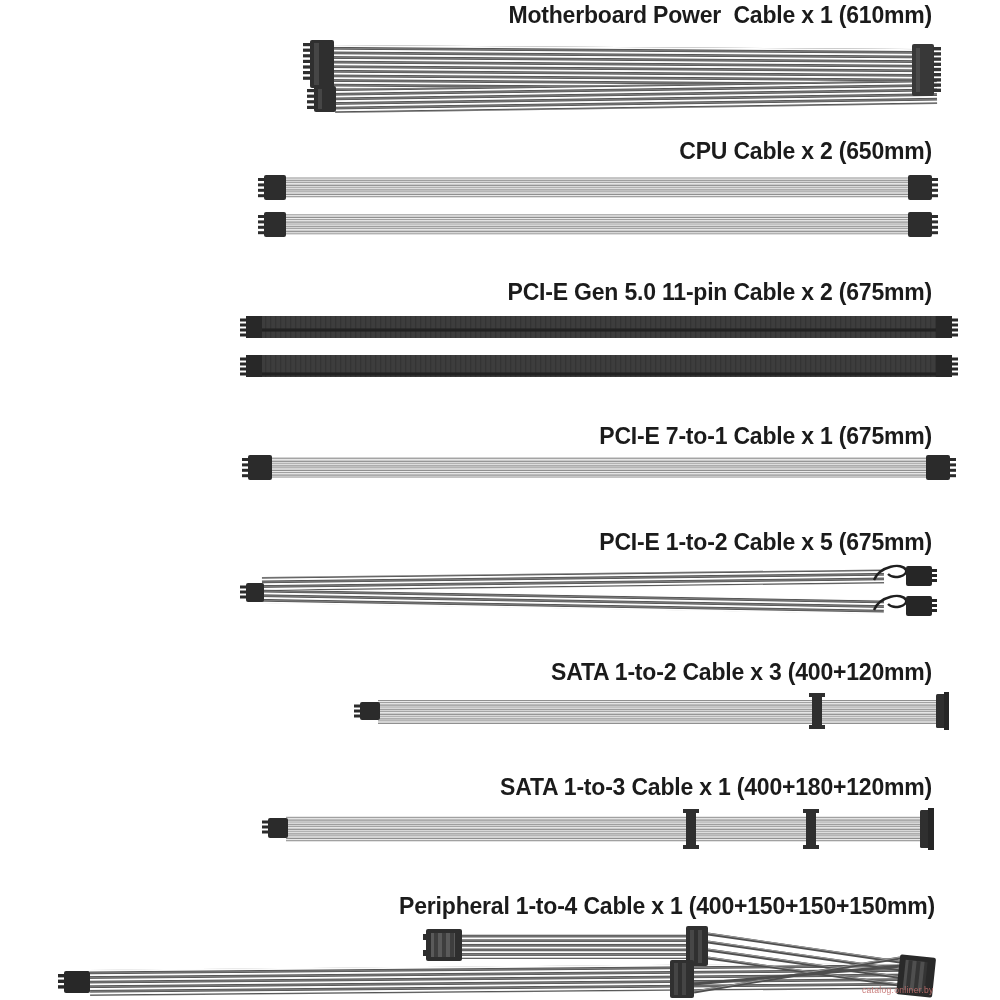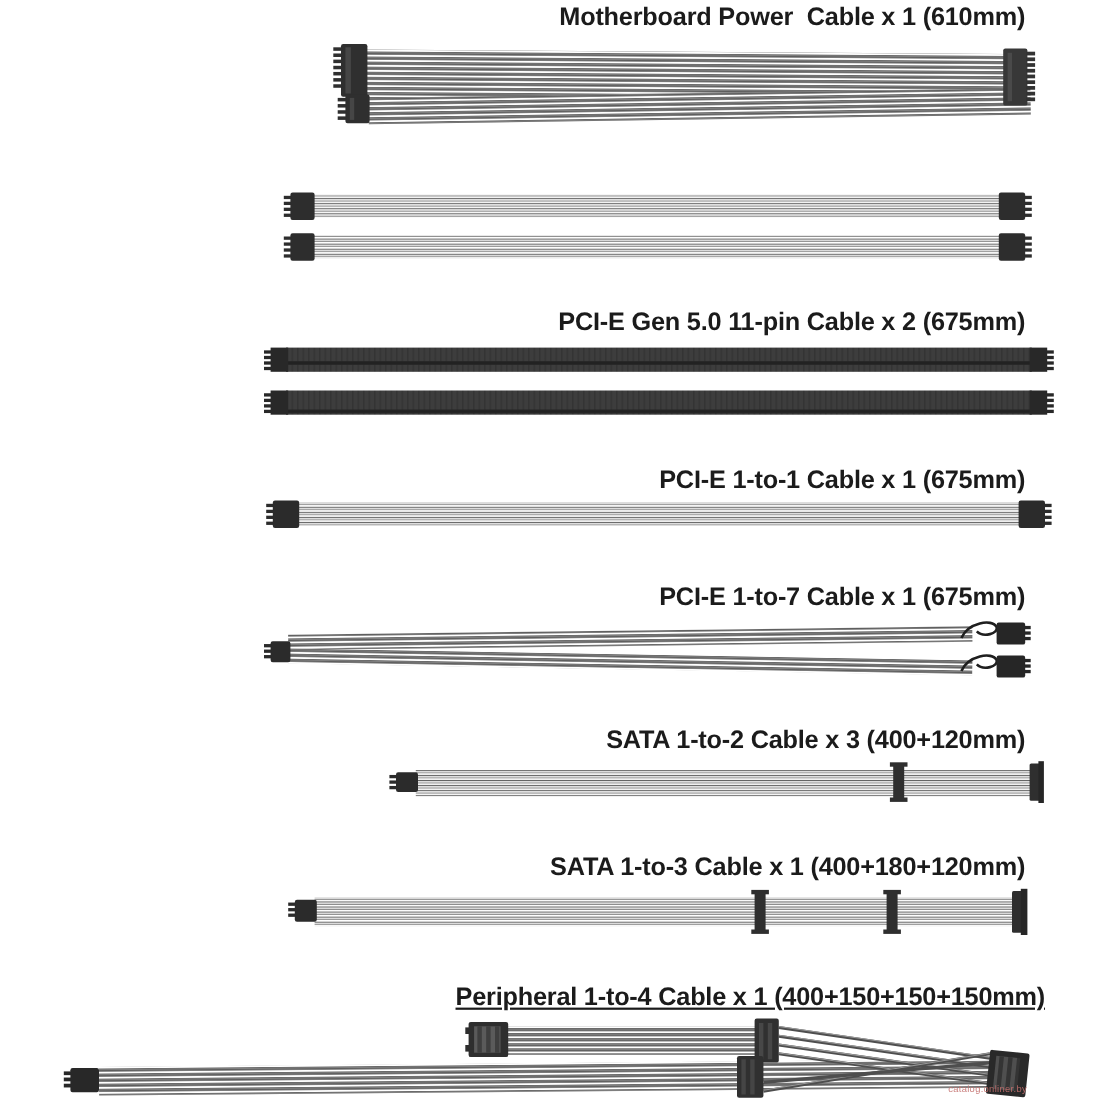--- a/index.html
+++ b/index.html
@@ -1,20 +1,20 @@
 <!DOCTYPE html>
 <html><head>
 <meta charset="utf-8">
 <style>
   html,body{margin:0;padding:0;background:#fff;}
   #stage{position:relative;width:1000px;height:1000px;background:#fff;overflow:hidden;
          font-family:"Liberation Sans",sans-serif;}
   .label{position:absolute;right:68px;font-weight:600;font-size:23px;line-height:26px;
          color:#1b1b1b;white-space:pre;letter-spacing:-0.2px;}
-  .label.wide{right:50px;text-decoration:underline;}
+  .label.wide{right:65px;}
   #art{position:absolute;left:0;top:0;}
   .watermark{position:absolute;left:862px;top:985px;font-size:8.5px;color:#c4706e;
              opacity:.9;letter-spacing:.3px;text-align:right;}
 </style>
 </head>
 <body>
 
 <div id="stage">
 
   <svg id="art" width="1000" height="1000" viewBox="0 0 1000 1000">
@@ -292,21 +292,22 @@
         <rect x="898" y="956" width="36" height="40" rx="2" fill="#292929"></rect>
         <rect x="904" y="961" width="20" height="30" fill="#4f4f4f"></rect>
         <rect x="907" y="961" width="4" height="30" fill="#343434"></rect>
         <rect x="915" y="961" width="4" height="30" fill="#343434"></rect>
         <rect x="923" y="961" width="3" height="30" fill="#343434"></rect>
       </g>
     </g>
   </svg>
 
   <div class="label" style="top:2px">Motherboard Power  Cable x 1 (610mm)</div>
+  <div class="label" style="top:138px">CPU Cable x 2 (650mm)</div>
   <div class="label" style="top:279px">PCI-E Gen 5.0 11-pin Cable x 2 (675mm)</div>
-  <div class="label" style="top:423px">PCI-E 1-to-1 Cable x 1 (675mm)</div>
-  <div class="label" style="top:529px">PCI-E 1-to-7 Cable x 1 (675mm)</div>
+  <div class="label" style="top:423px">PCI-E 7-to-1 Cable x 1 (675mm)</div>
+  <div class="label" style="top:529px">PCI-E 1-to-2 Cable x 5 (675mm)</div>
   <div class="label" style="top:659px">SATA 1-to-2 Cable x 3 (400+120mm)</div>
   <div class="label" style="top:774px">SATA 1-to-3 Cable x 1 (400+180+120mm)</div>
   <div class="label wide" style="top:893px">Peripheral 1-to-4 Cable x 1 (400+150+150+150mm)</div>
 
   <div class="watermark">catalog.onliner.by</div>
 </div>
 
 </body></html>

